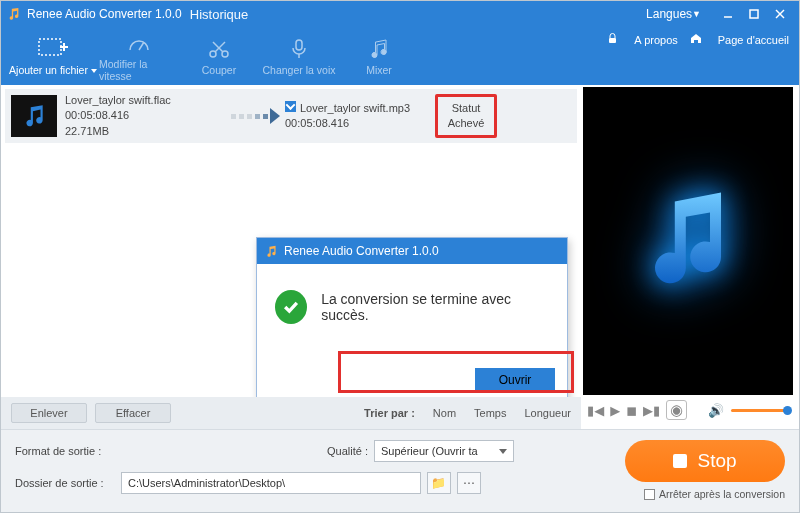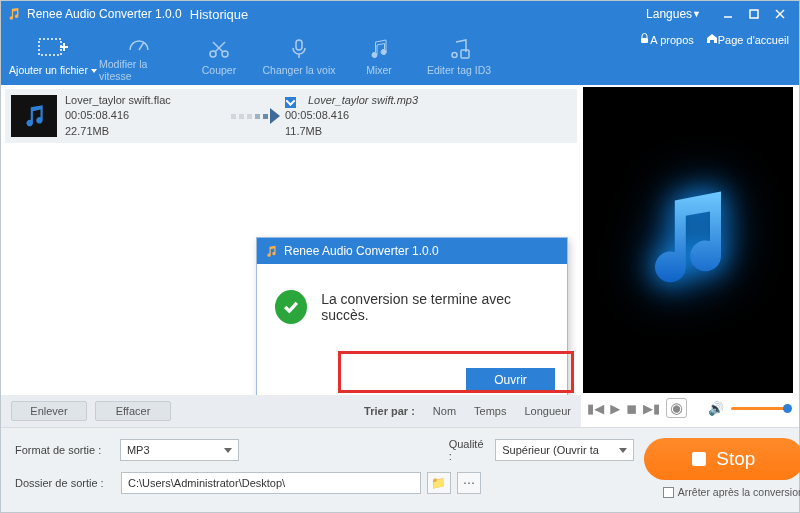--- a/index.html
+++ b/index.html
@@ -15,37 +15,37 @@
   .titlebar .lang{display:flex;align-items:center;margin-right:14px;font-size:12px;cursor:pointer;}
   .winbtn{width:26px;height:18px;display:flex;align-items:center;justify-content:center;cursor:pointer;}
   .winbtn svg{stroke:#fff;stroke-width:1.5;}
   
   .toolbar{background:#2c81d6;height:58px;display:flex;align-items:stretch;color:#fff;padding:0 6px;position:relative;}
   .tb-btn{display:flex;flex-direction:column;align-items:center;justify-content:center;width:80px;font-size:10.5px;opacity:.6;gap:2px;cursor:pointer;}
   .tb-btn.primary{opacity:1;width:92px;}
   .tb-btn .tb-ico{height:26px;display:flex;align-items:center;justify-content:center;}
   .tb-btn .caret{width:0;height:0;border-left:3px solid transparent;border-right:3px solid transparent;border-top:4px solid #fff;margin-left:3px;display:inline-block;vertical-align:middle;}
   .tb-right{position:absolute;right:10px;top:6px;display:flex;gap:12px;font-size:11px;}
-  .tb-link{display:flex;align-items:center;gap:0;cursor:pointer;}
+  .tb-link{display:flex;align-items:center;gap:16px;cursor:pointer;}
   
   .main{flex:1;display:flex;min-height:0;}
   .left{flex:1;display:flex;flex-direction:column;min-width:0;}
   .list{flex:1;background:#fff;padding:4px;overflow:hidden;position:relative;}
   .row{background:#eef1f4;height:54px;display:flex;align-items:center;font-size:11px;color:#444;padding:0 6px;position:relative;}
   .thumb{width:46px;height:42px;background:#111;display:flex;align-items:center;justify-content:center;margin-right:8px;}
   .fileblock{width:160px;overflow:hidden;}
   .fileblock div{white-space:nowrap;overflow:hidden;text-overflow:ellipsis;line-height:1.4;}
   .arrow{width:60px;display:flex;align-items:center;justify-content:center;}
   .arrow-dots{display:flex;gap:3px;}
   .arrow-dots span{width:5px;height:5px;background:#cfd6dc;}
   .arrow-dots span:nth-child(4){background:#9fb3c6;}
   .arrow-dots span:nth-child(5){background:#6b8bab;}
   .arrow-head{width:0;height:0;border-top:8px solid transparent;border-bottom:8px solid transparent;border-left:10px solid #3e6a97;margin-left:2px;}
   .outblock{width:150px;}
-  .outblock .oline{display:flex;align-items:flex-end;gap:12px;font-style:italic;}
+  .outblock .oline{display:flex;align-items:flex-start;gap:4px;}
   .pencil{width:11px;height:11px;background:#2c81d6;position:relative;display:inline-block;}
   .pencil::after{content:"";position:absolute;inset:2px;border-right:2px solid #fff;border-bottom:2px solid #fff;transform:rotate(45deg) translate(-1px,-1px);}
   .status{width:62px;text-align:center;border:3px solid #e2302e;border-radius:2px;padding:4px 2px;font-size:11px;line-height:1.35;color:#444;}
   .list-btm{background:#e9edf1;height:32px;display:flex;align-items:center;gap:8px;padding:0 10px;font-size:11px;color:#555;}
   .greybtn{background:#dfe4e9;border:1px solid #c6cdd4;padding:3px 0;border-radius:2px;font-size:11px;color:#555;width:76px;text-align:center;cursor:pointer;}
   .list-btm .spacer{flex:1;}
   .sort-lbl{font-weight:bold;}
   .sort-opt{margin-left:10px;}
   
   .preview{width:218px;background:#fff;padding:2px 6px 4px 2px;display:flex;flex-direction:column;}
@@ -71,21 +71,21 @@
   .stopbtn .sq{width:14px;height:14px;background:#fff;border-radius:2px;}
   .chkrow{display:flex;align-items:center;gap:4px;font-size:10.5px;color:#555;}
   .chk{width:11px;height:11px;border:1px solid #888;background:#fff;}
   
   .dialog-wrap{position:absolute;left:255px;top:152px;width:312px;background:#fff;border:1px solid #9dbbe0;box-shadow:2px 3px 8px rgba(0,0,0,.2);}
   .dlg-title{background:#2c81d6;color:#fff;font-size:12px;height:26px;display:flex;align-items:center;padding:0 8px;gap:6px;}
   .dlg-body{padding:26px 18px 36px;display:flex;align-items:center;gap:14px;font-size:14px;color:#333;}
   .ok-ico{width:34px;height:34px;border-radius:50%;background:#2aa63a;display:flex;align-items:center;justify-content:center;}
   .ok-ico svg{stroke:#fff;stroke-width:4;fill:none;}
   .dlg-btns{display:flex;justify-content:flex-end;gap:10px;padding:8px 12px 12px;}
-  .dlg-btn{background:#2c81d6;color:#ffffff;font-size:12px;height:24px;width:89px;display:flex;align-items:center;justify-content:center;cursor:pointer;}
+  .dlg-btn{background:#2c81d6;color:#000000;font-size:12px;height:24px;width:80px;display:flex;align-items:center;justify-content:center;cursor:pointer;}
   .dlg-hl{position:absolute;left:337px;top:266px;width:236px;height:42px;border:3px solid #e2302e;pointer-events:none;}
   .glow-note{filter:drop-shadow(0 0 14px #1698ff) drop-shadow(0 0 24px #0a5aa8);}
 </style>
 </head>
 <body>
 
 <div class="win">
 
   <div class="titlebar">
     <span class="app-ico">
@@ -162,30 +162,20 @@
     <div class="tb-btn">
       <div class="tb-ico">
           <svg width="22" height="22" stroke="#fff" fill="#fff" stroke-width="1">
             <path d="M8 4l10-2v12a2.5 2.5 0 1 1-1.5-2.3V5.5L9 7v10a2.5 2.5 0 1 1-1.5-2.3V4z" fill="none" stroke="#fff"></path>
             <circle cx="6.5" cy="17" r="2.2" fill="#fff"></circle>
             <circle cx="16" cy="14" r="2.2" fill="#fff"></circle>
           </svg>
         </div>
       <span>Mixer</span>
     </div>
-    <div class="tb-btn">
-      <div class="tb-ico">
-          <svg width="22" height="22" stroke="#fff" fill="none" stroke-width="1.5">
-            <path d="M8 4l10-2v12"></path>
-            <circle cx="6.5" cy="17" r="2.5"></circle>
-            <rect x="13" y="12" width="8" height="8" rx="1"></rect>
-          </svg>
-        </div>
-      <span>Editer tag ID3</span>
-    </div>
     <div class="tb-right">
       <span class="tb-link">
         <span><svg width="11" height="11" fill="#fff">
               <rect x="2" y="5" width="7" height="5" rx="1"></rect>
               <path d="M3 5V3a2.5 2.5 0 0 1 5 0v2" fill="none" stroke="#fff"></path>
             </svg></span>
         <span>A propos</span>
       </span>
       <span class="tb-link">
         <span><svg width="12" height="11" fill="#fff">
@@ -219,21 +209,24 @@
                 <span></span>
               </div>
             <div class="arrow-head"></div>
           </div>
           <div class="fileblock outblock">
             <div class="oline">
                 <span class="pencil"></span>
                 <span>Lover_taylor swift.mp3</span>
               </div>
             <div>00:05:08.416</div>
-            <div>11.7MB</div>
+          </div>
+          <div class="status">
+            <div>Statut</div>
+            <div>Achevé</div>
           </div>
         </div>
 
         <div class="dialog-wrap">
           <div class="dlg-title">
             <svg width="13" height="13" viewBox="0 0 16 16">
                 <path fill="#ffb04a" d="M6 2l7-1v9.5a2 2 0 1 1-1.5-1.9V4.2L7 5v7.5a2 2 0 1 1-1.5-1.9V2z"></path>
               </svg>
             <span>Renee Audio Converter 1.0.0</span>
           </div>
@@ -287,24 +280,20 @@
             <div class="vol-thumb"></div>
           </div>
       </div>
     </div>
   </div>
 
   <div class="bottom">
     <div class="opts">
       <div class="optrow">
         <span class="optlbl">Format de sortie :</span>
-        <div class="select sel-format">
-          <span>MP3</span>
-            <span class="caret-d"></span>
-        </div>
         <span style="width:200px"></span>
         <span>Qualité :</span>
         <div class="select sel-quality">
           <span>Supérieur (Ouvrir ta</span>
             <span class="caret-d"></span>
         </div>
       </div>
       <div class="optrow">
         <span class="optlbl">Dossier de sortie :</span>
         <div class="pathbox">

